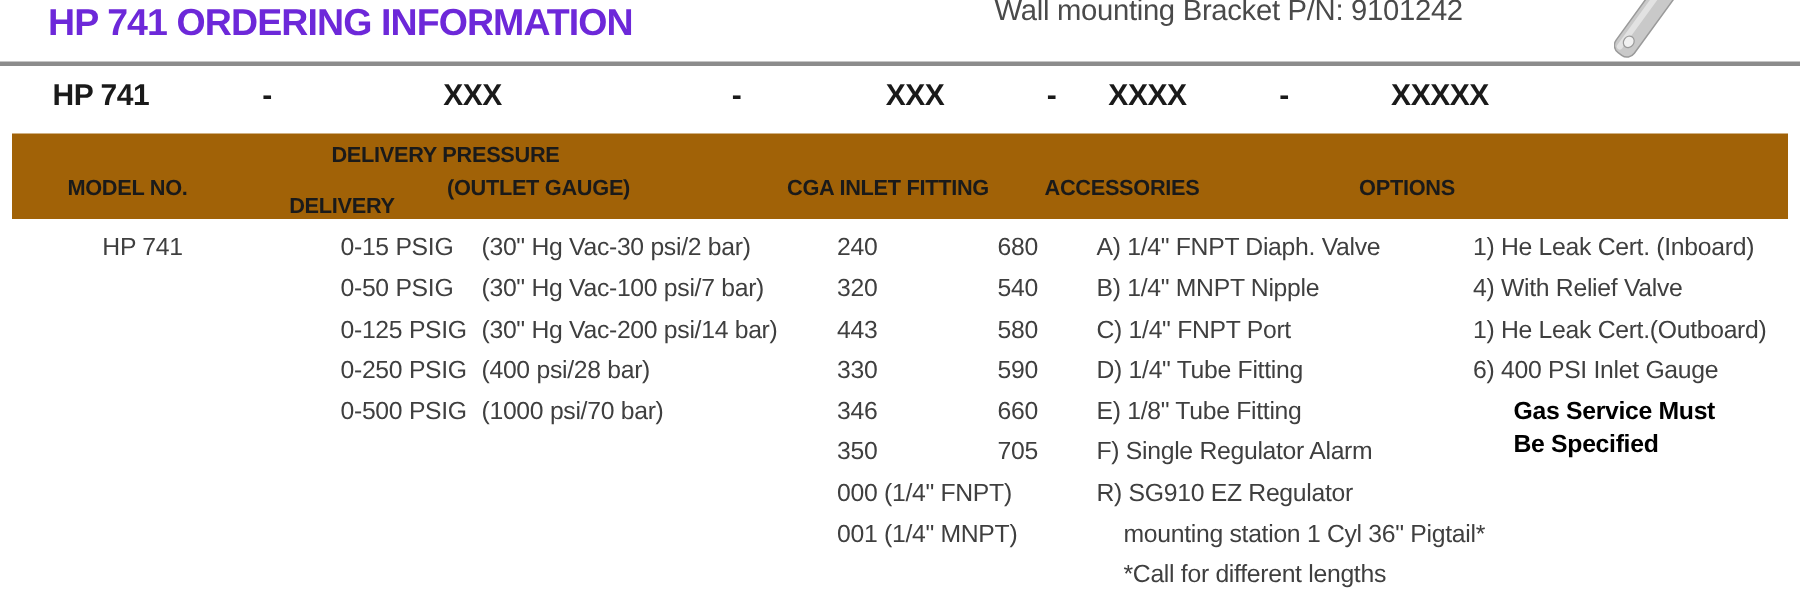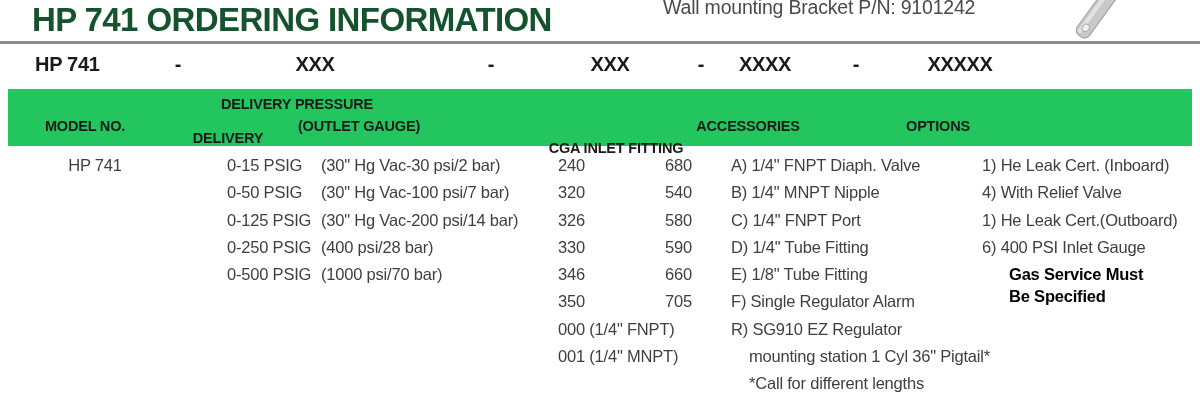--- a/index.html
+++ b/index.html
@@ -9,21 +9,21 @@
     font-family:"Liberation Sans","DejaVu Sans",sans-serif;
     position:relative;
     overflow:hidden;
     color:#404040;
   }
   .page{position:absolute;inset:0;}
 
   
   .title{
     position:absolute;left:32px;top:1px;
-    font-size:33px;font-weight:bold;color:#14532d;
+    font-size:25px;font-weight:bold;color:#6d28d9;
     letter-spacing:-0.6px;white-space:nowrap;
   }
   .bracket-note{
     position:absolute;left:663px;top:-4px;
     font-size:19.5px;color:#4a4a4a;letter-spacing:-0.2px;white-space:nowrap;
   }
   .bracket-icon{position:absolute;left:1076px;top:-16px;width:44px;height:56px;}
   .rule{
     position:absolute;left:0;top:41px;width:1200px;height:2.5px;
     background:#8c8c8c;
@@ -43,32 +43,32 @@
   .seg.s3{left:491px;}
   .seg.s4{left:610px;}
   .seg.s5{left:701px;}
   .seg.s6{left:765px;}
   .seg.s7{left:856px;}
   .seg.s8{left:960px;}
 
   
   .band{
     position:absolute;left:8px;top:89px;width:1184px;height:57px;
-    background:#22c55e;
+    background:#a16207;
   }
   .band .h{
     position:absolute;white-space:nowrap;
     font-size:14.5px;font-weight:bold;color:#1a1a1a;
     letter-spacing:-0.2px;transform:translateX(-50%);
   }
   .h.group{left:289px;top:7px;}
   .h.model{left:77px;top:29px;}
   .h.delivery{left:220px;top:29px;margin-top:12px;}
   .h.gauge{left:351px;top:29px;}
-  .h.cga{left:608px;top:29px;margin-top:22px;}
+  .h.cga{left:584px;top:29px;}
   .h.acc{left:740px;top:29px;}
   .h.opt{left:930px;top:29px;}
 
   
   .tbody{position:absolute;left:0;top:152px;width:1200px;height:255px;
     font-size:16.5px;color:#3f3f3f;letter-spacing:-0.2px;}
   .line{height:27.3px;line-height:27.3px;white-space:nowrap;}
   .col{position:absolute;top:0;}
   .col-model{left:0;width:190px;text-align:center;}
   .col-delivery{left:227px;}
@@ -143,21 +143,21 @@
       <div class="line">(30" Hg Vac-30 psi/2 bar)</div>
       <div class="line">(30" Hg Vac-100 psi/7 bar)</div>
       <div class="line">(30" Hg Vac-200 psi/14 bar)</div>
       <div class="line">(400 psi/28 bar)</div>
       <div class="line">(1000 psi/70 bar)</div>
     </div>
 
     <div class="col col-cga">
       <div class="line"><span class="cga-l">240</span><span>680</span></div>
       <div class="line"><span class="cga-l">320</span><span>540</span></div>
-      <div class="line"><span class="cga-l">326</span><span>580</span></div>
+      <div class="line"><span class="cga-l">443</span><span>580</span></div>
       <div class="line"><span class="cga-l">330</span><span>590</span></div>
       <div class="line"><span class="cga-l">346</span><span>660</span></div>
       <div class="line"><span class="cga-l">350</span><span>705</span></div>
       <div class="line">000 (1/4" FNPT)</div>
       <div class="line">001 (1/4" MNPT)</div>
     </div>
 
     <div class="col col-acc">
       <div class="line">A) 1/4" FNPT Diaph. Valve</div>
       <div class="line">B) 1/4" MNPT Nipple</div>

